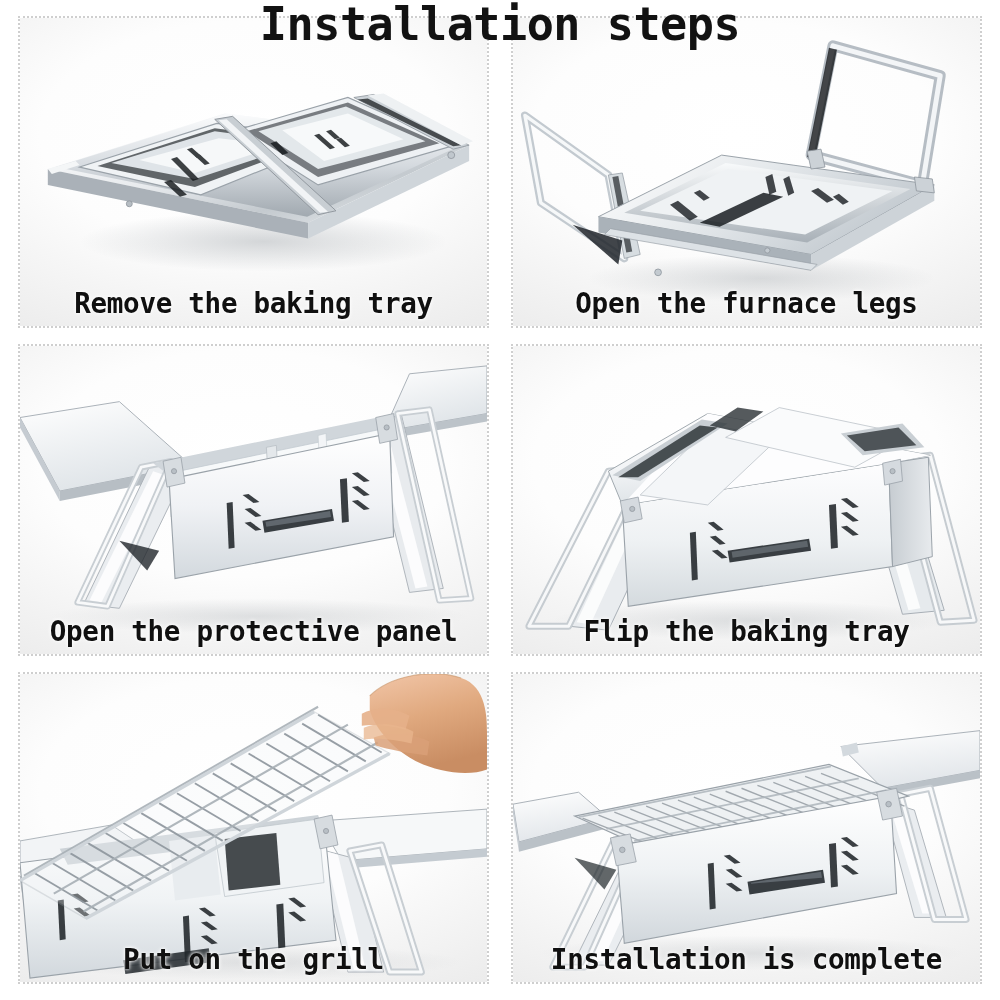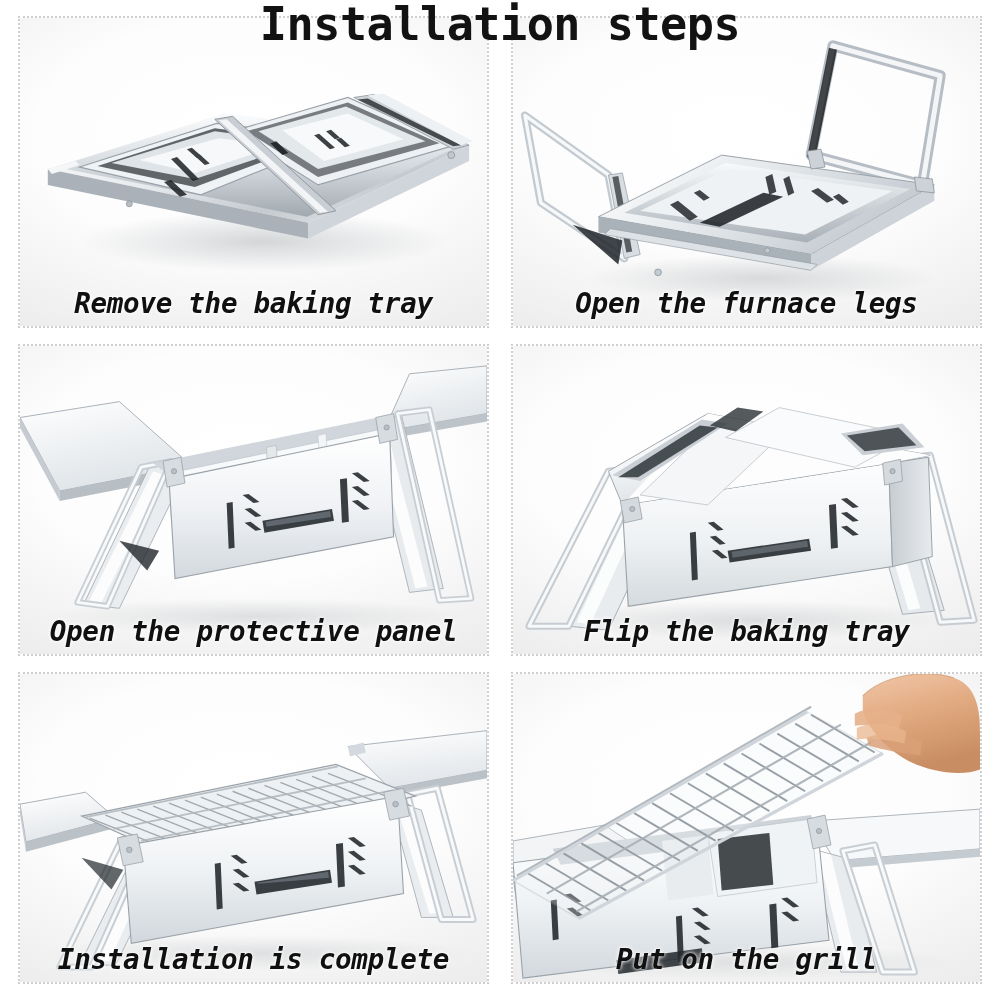--- a/index.html
+++ b/index.html
@@ -42,21 +42,20 @@
     grid-template-rows:1fr 1fr 1fr;
     column-gap:22px;
     row-gap:16px;
   }
   .panel{
     position:relative;
     border:2px dotted #cfcfcf;
     background:#ffffff;
     overflow:hidden;
     box-sizing:border-box;
-    font-style:italic;
   }
   .photo{
     position:absolute;
     inset:0;
     overflow:hidden;
     background:
       radial-gradient(ellipse 95% 80% at 48% 38%, #ffffff 0%, #fdfdfd 46%, #f3f3f3 74%, #eaeaea 100%);
   }
   .photo svg{position:absolute;left:0;top:0;width:100%;height:100%;display:block;}
 
@@ -358,109 +357,20 @@
           <path d="M216,196 L298,184 L300,196 L218,208 Z" fill="#20262a" opacity=".88"></path>
           <path d="M220,197 L296,186 L297,192 L221,203 Z" fill="#6e767c" opacity=".7"></path>
 
           <path d="M108,146 L126,142 L130,164 L112,168 Z" fill="#d5dadf" stroke="#9aa2a9" stroke-width=".8"></path>
           <path d="M372,108 L390,104 L392,126 L374,130 Z" fill="#d5dadf" stroke="#9aa2a9" stroke-width=".8"></path>
           <circle cx="120" cy="154" r="2.6" fill="#b8bfc5" stroke="#8e959c" stroke-width=".7"></circle>
           <circle cx="382" cy="116" r="2.6" fill="#b8bfc5" stroke="#8e959c" stroke-width=".7"></circle>
         </svg>
       </div>
       <div class="caption">Flip the baking tray</div>
-    </div>
-
-    <div class="panel">
-      <div class="photo">
-        <svg viewBox="0 0 470 300" preserveAspectRatio="xMidYMid meet">
-          <defs>
-            <linearGradient id="s6face" x1="0" y1="0" x2="0" y2="1">
-              <stop offset="0" stop-color="#ffffff"></stop>
-                <stop offset=".5" stop-color="#eff2f4"></stop>
-              <stop offset="1" stop-color="#d1d7dc"></stop>
-            </linearGradient>
-            <linearGradient id="s6shelf" x1="0" y1="0" x2=".3" y2="1">
-              <stop offset="0" stop-color="#ffffff"></stop>
-                <stop offset="1" stop-color="#e2e6ea"></stop>
-            </linearGradient>
-            <radialGradient id="sh6" cx=".5" cy=".5" r=".5">
-              <stop offset="0" stop-color="#9aa0a5" stop-opacity=".26"></stop>
-              <stop offset="1" stop-color="#9aa0a5" stop-opacity="0"></stop>
-            </radialGradient>
-          </defs>
-
-          <ellipse cx="240" cy="276" rx="215" ry="18" fill="url(#sh6)"></ellipse>
-
-          <path d="M0,126 L66,114 L96,140 L6,164 Z" fill="url(#s6shelf)" stroke="#aab1b8" stroke-width="1"></path>
-          <path d="M0,126 L0,136 L6,174 L6,164 Z" fill="#c5cbd1"></path>
-          <path d="M6,164 L6,174 L96,150 L96,140 Z" fill="#bac1c7"></path>
-
-          <path d="M330,68 L470,52 L470,92 L372,110 Z" fill="url(#s6shelf)" stroke="#aab1b8" stroke-width="1"></path>
-          <path d="M372,110 L372,118 L470,100 L470,92 Z" fill="#bac1c7"></path>
-          <path d="M330,68 L346,64 L348,74 L332,78 Z" fill="#d3d9de"></path>
-
-          <path d="M120,166 L152,176 L96,288 L60,288 Z" fill="#eaedf0" stroke="#a7aeb5" stroke-width=".9"></path>
-          <path d="M126,170 L140,174 L90,284 L78,284 Z" fill="#fcfcfd"></path>
-          <path d="M102,162 L132,156 L72,290 L40,290 Z" fill="none" stroke="#c8ced3" stroke-width="7" stroke-linejoin="round"></path>
-          <path d="M102,162 L132,156 L72,290 L40,290 Z" fill="none" stroke="#f8f9fa" stroke-width="3" stroke-linejoin="round"></path>
-
-          <path d="M372,122 L404,132 L436,240 L404,240 Z" fill="#eaedf0" stroke="#a7aeb5" stroke-width=".9"></path>
-          <path d="M378,124 L392,128 L424,236 L412,236 Z" fill="#fcfcfd"></path>
-          <path d="M390,116 L420,110 L456,242 L424,242 Z" fill="none" stroke="#c8ced3" stroke-width="7" stroke-linejoin="round"></path>
-          <path d="M390,116 L420,110 L456,242 L424,242 Z" fill="none" stroke="#f8f9fa" stroke-width="3" stroke-linejoin="round"></path>
-
-          <path d="M62,138 L318,86 L398,118 L150,178 Z" fill="#eef1f3" stroke="#9aa2a9" stroke-width="1.2"></path>
-          <g stroke="#8f979e" stroke-width="1.4" opacity=".8">
-            <line x1="70" y1="140" x2="156" y2="174"></line>
-            <line x1="86" y1="137" x2="172" y2="171"></line>
-            <line x1="102" y1="134" x2="188" y2="168"></line>
-            <line x1="118" y1="131" x2="204" y2="165"></line>
-            <line x1="134" y1="128" x2="220" y2="162"></line>
-            <line x1="150" y1="125" x2="236" y2="159"></line>
-            <line x1="166" y1="122" x2="252" y2="156"></line>
-            <line x1="182" y1="119" x2="268" y2="153"></line>
-            <line x1="198" y1="116" x2="284" y2="150"></line>
-            <line x1="214" y1="113" x2="300" y2="147"></line>
-            <line x1="230" y1="110" x2="316" y2="144"></line>
-            <line x1="246" y1="107" x2="332" y2="141"></line>
-            <line x1="262" y1="104" x2="348" y2="138"></line>
-            <line x1="278" y1="101" x2="364" y2="135"></line>
-            <line x1="294" y1="98" x2="380" y2="132"></line>
-            <line x1="310" y1="95" x2="394" y2="128"></line>
-          </g>
-          <g stroke="#aeb6bc" stroke-width="1.8" opacity=".85">
-            <line x1="66" y1="139" x2="320" y2="88"></line>
-            <line x1="94" y1="151" x2="348" y2="100"></line>
-            <line x1="122" y1="163" x2="376" y2="112"></line>
-          </g>
-
-          <path d="M104,168 L380,118 L386,216 L112,266 Z" fill="url(#s6face)" stroke="#9aa2a9" stroke-width="1.1"></path>
-          <g fill="#1b2024" opacity=".85">
-            <path d="M196,186 l6,-1 l2,46 l-6,1 Z"></path>
-            <path d="M212,178 l6,-1 l11,8 l-6,1 Z"></path>
-            <path d="M214,192 l6,-1 l11,8 l-6,1 Z"></path>
-            <path d="M214,206 l6,-1 l11,8 l-6,1 Z"></path>
-            <path d="M318,166 l7,-1 l2,44 l-7,1 Z"></path>
-            <path d="M330,160 l6,-1 l12,9 l-6,1 Z"></path>
-            <path d="M330,174 l6,-1 l12,9 l-6,1 Z"></path>
-            <path d="M330,188 l6,-1 l12,9 l-6,1 Z"></path>
-          </g>
-          <path d="M236,204 L312,192 L314,205 L238,217 Z" fill="#20262a" opacity=".88"></path>
-          <path d="M239,205 L310,194 L311,200 L240,206 Z" fill="#717980" opacity=".7"></path>
-
-          <path d="M98,160 L118,156 L124,184 L104,188 Z" fill="#d7dce0" stroke="#9aa2a9" stroke-width=".8"></path>
-          <path d="M366,114 L386,110 L392,138 L372,142 Z" fill="#d7dce0" stroke="#9aa2a9" stroke-width=".8"></path>
-          <circle cx="110" cy="172" r="2.8" fill="#b8bfc5" stroke="#8e959c" stroke-width=".7"></circle>
-          <circle cx="378" cy="126" r="2.8" fill="#b8bfc5" stroke="#8e959c" stroke-width=".7"></circle>
-
-          <path d="M62,180 L104,192 L92,212 Z" fill="#20262a" opacity=".7"></path>
-        </svg>
-      </div>
-      <div class="caption">Installation is complete</div>
     </div>
 
     <div class="panel">
       <div class="photo">
         <svg viewBox="0 0 470 310" preserveAspectRatio="xMidYMid meet">
           <defs>
             <linearGradient id="s5face" x1="0" y1="0" x2="0" y2="1">
               <stop offset="0" stop-color="#ffffff"></stop>
                 <stop offset=".5" stop-color="#f0f3f5"></stop>
               <stop offset="1" stop-color="#d2d8dd"></stop>
@@ -550,14 +460,103 @@
             <path d="M344,40 C358,32 378,34 392,42 L388,56 C374,52 356,50 344,52 Z" fill="#e6b089" opacity=".9"></path>
             <path d="M352,22 C372,2 414,-6 444,4" fill="none" stroke="#c79368" stroke-width="1.2" opacity=".6"></path>
 
             <path d="M346,54 C360,48 382,50 396,58 L394,70 C378,66 358,64 346,66 Z" fill="#e8b68e" opacity=".75"></path>
           </g>
         </svg>
       </div>
       <div class="caption">Put on the grill</div>
     </div>
 
+    <div class="panel">
+      <div class="photo">
+        <svg viewBox="0 0 470 300" preserveAspectRatio="xMidYMid meet">
+          <defs>
+            <linearGradient id="s6face" x1="0" y1="0" x2="0" y2="1">
+              <stop offset="0" stop-color="#ffffff"></stop>
+                <stop offset=".5" stop-color="#eff2f4"></stop>
+              <stop offset="1" stop-color="#d1d7dc"></stop>
+            </linearGradient>
+            <linearGradient id="s6shelf" x1="0" y1="0" x2=".3" y2="1">
+              <stop offset="0" stop-color="#ffffff"></stop>
+                <stop offset="1" stop-color="#e2e6ea"></stop>
+            </linearGradient>
+            <radialGradient id="sh6" cx=".5" cy=".5" r=".5">
+              <stop offset="0" stop-color="#9aa0a5" stop-opacity=".26"></stop>
+              <stop offset="1" stop-color="#9aa0a5" stop-opacity="0"></stop>
+            </radialGradient>
+          </defs>
+
+          <ellipse cx="240" cy="276" rx="215" ry="18" fill="url(#sh6)"></ellipse>
+
+          <path d="M0,126 L66,114 L96,140 L6,164 Z" fill="url(#s6shelf)" stroke="#aab1b8" stroke-width="1"></path>
+          <path d="M0,126 L0,136 L6,174 L6,164 Z" fill="#c5cbd1"></path>
+          <path d="M6,164 L6,174 L96,150 L96,140 Z" fill="#bac1c7"></path>
+
+          <path d="M330,68 L470,52 L470,92 L372,110 Z" fill="url(#s6shelf)" stroke="#aab1b8" stroke-width="1"></path>
+          <path d="M372,110 L372,118 L470,100 L470,92 Z" fill="#bac1c7"></path>
+          <path d="M330,68 L346,64 L348,74 L332,78 Z" fill="#d3d9de"></path>
+
+          <path d="M120,166 L152,176 L96,288 L60,288 Z" fill="#eaedf0" stroke="#a7aeb5" stroke-width=".9"></path>
+          <path d="M126,170 L140,174 L90,284 L78,284 Z" fill="#fcfcfd"></path>
+          <path d="M102,162 L132,156 L72,290 L40,290 Z" fill="none" stroke="#c8ced3" stroke-width="7" stroke-linejoin="round"></path>
+          <path d="M102,162 L132,156 L72,290 L40,290 Z" fill="none" stroke="#f8f9fa" stroke-width="3" stroke-linejoin="round"></path>
+
+          <path d="M372,122 L404,132 L436,240 L404,240 Z" fill="#eaedf0" stroke="#a7aeb5" stroke-width=".9"></path>
+          <path d="M378,124 L392,128 L424,236 L412,236 Z" fill="#fcfcfd"></path>
+          <path d="M390,116 L420,110 L456,242 L424,242 Z" fill="none" stroke="#c8ced3" stroke-width="7" stroke-linejoin="round"></path>
+          <path d="M390,116 L420,110 L456,242 L424,242 Z" fill="none" stroke="#f8f9fa" stroke-width="3" stroke-linejoin="round"></path>
+
+          <path d="M62,138 L318,86 L398,118 L150,178 Z" fill="#eef1f3" stroke="#9aa2a9" stroke-width="1.2"></path>
+          <g stroke="#8f979e" stroke-width="1.4" opacity=".8">
+            <line x1="70" y1="140" x2="156" y2="174"></line>
+            <line x1="86" y1="137" x2="172" y2="171"></line>
+            <line x1="102" y1="134" x2="188" y2="168"></line>
+            <line x1="118" y1="131" x2="204" y2="165"></line>
+            <line x1="134" y1="128" x2="220" y2="162"></line>
+            <line x1="150" y1="125" x2="236" y2="159"></line>
+            <line x1="166" y1="122" x2="252" y2="156"></line>
+            <line x1="182" y1="119" x2="268" y2="153"></line>
+            <line x1="198" y1="116" x2="284" y2="150"></line>
+            <line x1="214" y1="113" x2="300" y2="147"></line>
+            <line x1="230" y1="110" x2="316" y2="144"></line>
+            <line x1="246" y1="107" x2="332" y2="141"></line>
+            <line x1="262" y1="104" x2="348" y2="138"></line>
+            <line x1="278" y1="101" x2="364" y2="135"></line>
+            <line x1="294" y1="98" x2="380" y2="132"></line>
+            <line x1="310" y1="95" x2="394" y2="128"></line>
+          </g>
+          <g stroke="#aeb6bc" stroke-width="1.8" opacity=".85">
+            <line x1="66" y1="139" x2="320" y2="88"></line>
+            <line x1="94" y1="151" x2="348" y2="100"></line>
+            <line x1="122" y1="163" x2="376" y2="112"></line>
+          </g>
+
+          <path d="M104,168 L380,118 L386,216 L112,266 Z" fill="url(#s6face)" stroke="#9aa2a9" stroke-width="1.1"></path>
+          <g fill="#1b2024" opacity=".85">
+            <path d="M196,186 l6,-1 l2,46 l-6,1 Z"></path>
+            <path d="M212,178 l6,-1 l11,8 l-6,1 Z"></path>
+            <path d="M214,192 l6,-1 l11,8 l-6,1 Z"></path>
+            <path d="M214,206 l6,-1 l11,8 l-6,1 Z"></path>
+            <path d="M318,166 l7,-1 l2,44 l-7,1 Z"></path>
+            <path d="M330,160 l6,-1 l12,9 l-6,1 Z"></path>
+            <path d="M330,174 l6,-1 l12,9 l-6,1 Z"></path>
+            <path d="M330,188 l6,-1 l12,9 l-6,1 Z"></path>
+          </g>
+          <path d="M236,204 L312,192 L314,205 L238,217 Z" fill="#20262a" opacity=".88"></path>
+          <path d="M239,205 L310,194 L311,200 L240,206 Z" fill="#717980" opacity=".7"></path>
+
+          <path d="M98,160 L118,156 L124,184 L104,188 Z" fill="#d7dce0" stroke="#9aa2a9" stroke-width=".8"></path>
+          <path d="M366,114 L386,110 L392,138 L372,142 Z" fill="#d7dce0" stroke="#9aa2a9" stroke-width=".8"></path>
+          <circle cx="110" cy="172" r="2.8" fill="#b8bfc5" stroke="#8e959c" stroke-width=".7"></circle>
+          <circle cx="378" cy="126" r="2.8" fill="#b8bfc5" stroke="#8e959c" stroke-width=".7"></circle>
+
+          <path d="M62,180 L104,192 L92,212 Z" fill="#20262a" opacity=".7"></path>
+        </svg>
+      </div>
+      <div class="caption">Installation is complete</div>
+    </div>
+
   </div>
 </div>
 
 </body></html>

